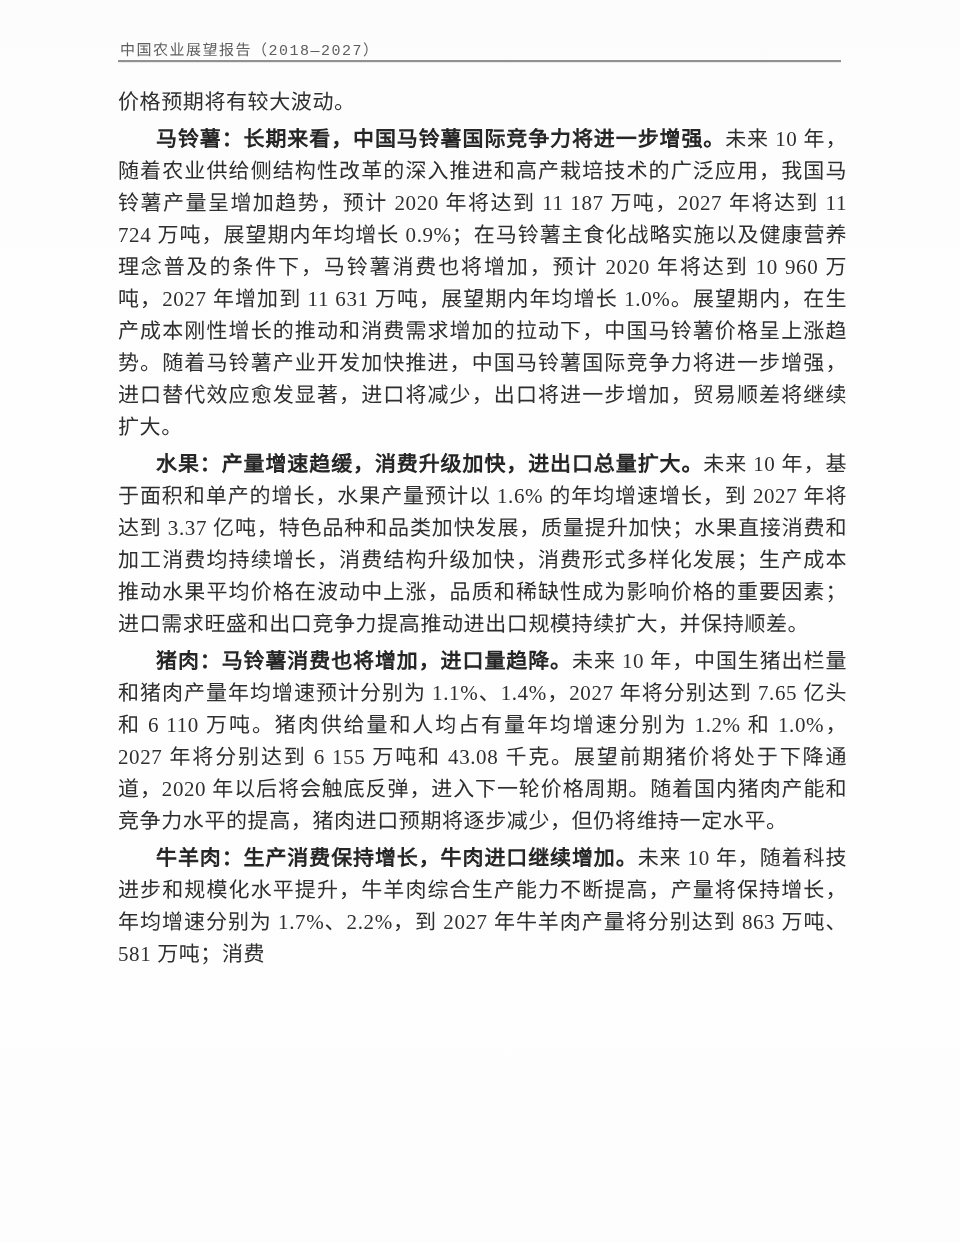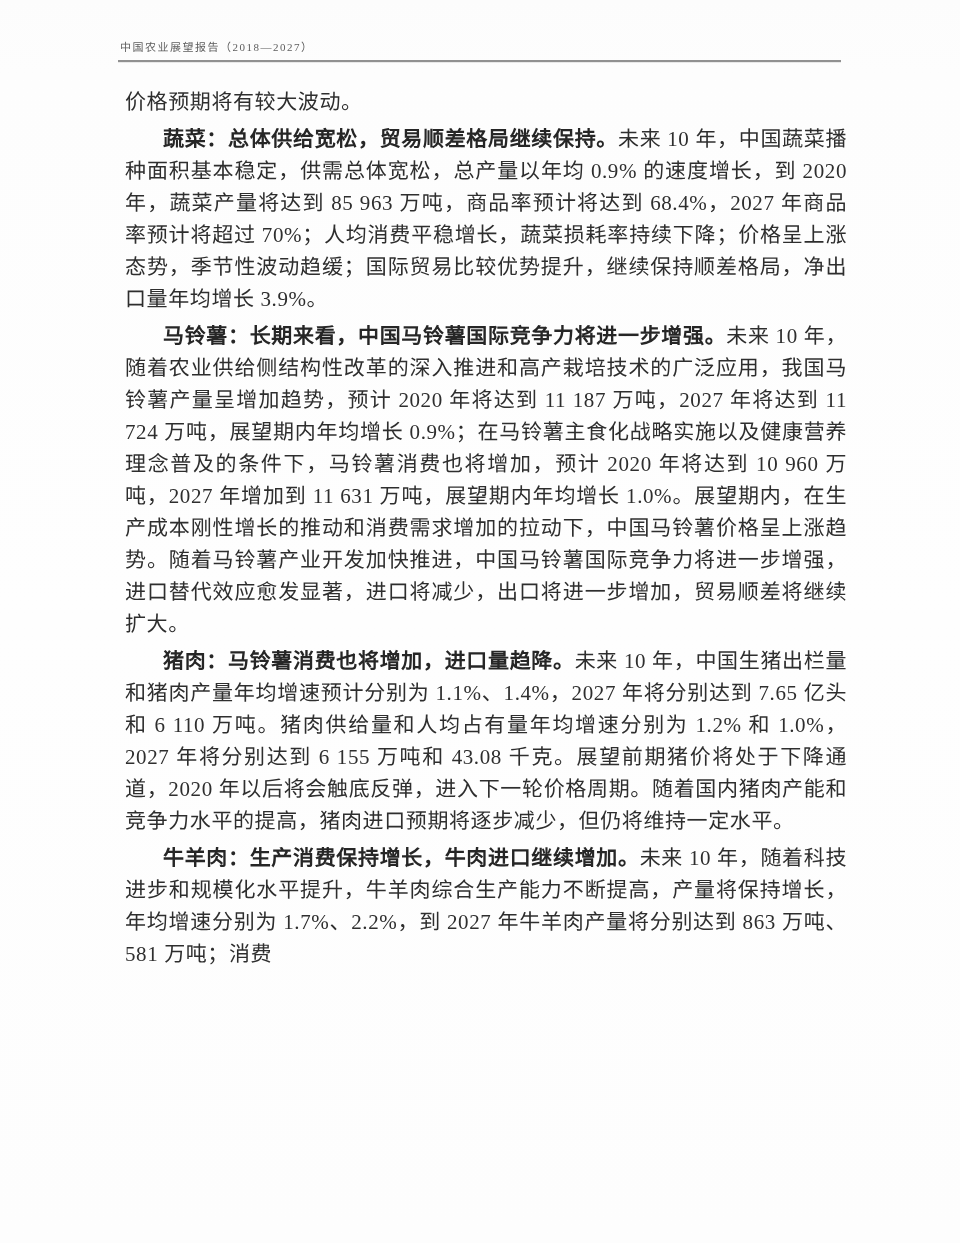--- a/index.html
+++ b/index.html
@@ -16,22 +16,22 @@
   .page {
     position: absolute;
     inset: 0;
     background:
       linear-gradient(180deg, #fcfcfc 0%, #fdfdfd 6%, #fefefe 50%, #fdfdfd 100%);
   }
   .running-title {
     position: absolute;
     left: 120px;
     top: 38px;
-    font-family: Liberation Serif, serif;
-    font-size: 11px;
+    font-family: Liberation Mono, monospace;
+    font-size: 15px;
     letter-spacing: 1.5px;
     color: #5e5e5e;
     white-space: nowrap;
   }
   .header-rule {
     position: absolute;
     left: 118px;
     top: 60px;
     width: 723px;
     height: 2px;
@@ -45,21 +45,21 @@
     width: 729px;
     font-family: "Liberation Serif", "DejaVu Serif", serif;
     font-size: 21px;
     line-height: 32px;
     letter-spacing: 0.6px;
     color: #2e2e2e;
     text-align: justify;
     text-justify: inter-ideograph;
   }
   .content p {
-    margin: 5px 0 0 7px;
+    margin: 5px 0 0 0;
     text-indent: 38px;
   }
   .content p.continuation {
     margin-top: 0;
     text-indent: 0;
   }
   .lead {
     font-family: "Liberation Sans", "DejaVu Sans", sans-serif;
     font-weight: 700;
     color: #262626;
@@ -71,24 +71,24 @@
 <div class="page">
 
   <div class="running-title">中国农业展望报告（2018—2027）</div>
 
   <div class="header-rule"></div>
 
   <div class="content">
 
     <p class="continuation"><span>价格预期将有较大波动。</span></p>
 
-    <p><span class="lead">蔬菜：总体供给宽松，贸易顺差格局继续保持。</span><span>未来 10 年，中国蔬菜播种面积基本稳定，供需总体宽松，总产量以年均 0.9% 的速度增长，到 2020 年，蔬菜产量将达到 85 963 万吨，商品率预计将达到 68.4%，2027 年商品率预计将超过 70%；人均消费平稳增长，蔬菜损耗率持续下降；价格呈上涨态势，季节性波动趋缓；国际贸易比较优势提升，继续保持顺差格局，净出口量年均增长 3.9%。</span></p>
 
     <p><span class="lead">马铃薯：长期来看，中国马铃薯国际竞争力将进一步增强。</span><span>未来 10 年，随着农业供给侧结构性改革的深入推进和高产栽培技术的广泛应用，我国马铃薯产量呈增加趋势，预计 2020 年将达到 11 187 万吨，2027 年将达到 11 724 万吨，展望期内年均增长 0.9%；在马铃薯主食化战略实施以及健康营养理念普及的条件下，马铃薯消费也将增加，预计 2020 年将达到 10 960 万吨，2027 年增加到 11 631 万吨，展望期内年均增长 1.0%。展望期内，在生产成本刚性增长的推动和消费需求增加的拉动下，中国马铃薯价格呈上涨趋势。随着马铃薯产业开发加快推进，中国马铃薯国际竞争力将进一步增强，进口替代效应愈发显著，进口将减少，出口将进一步增加，贸易顺差将继续扩大。</span></p>
 
+    <p><span class="lead">水果：产量增速趋缓，消费升级加快，进出口总量扩大。</span><span>未来 10 年，基于面积和单产的增长，水果产量预计以 1.6% 的年均增速增长，到 2027 年将达到 3.37 亿吨，特色品种和品类加快发展，质量提升加快；水果直接消费和加工消费均持续增长，消费结构升级加快，消费形式多样化发展；生产成本推动水果平均价格在波动中上涨，品质和稀缺性成为影响价格的重要因素；进口需求旺盛和出口竞争力提高推动进出口规模持续扩大，并保持顺差。</span></p>
 
     <p><span class="lead">猪肉：马铃薯消费也将增加，进口量趋降。</span><span>未来 10 年，中国生猪出栏量和猪肉产量年均增速预计分别为 1.1%、1.4%，2027 年将分别达到 7.65 亿头和 6 110 万吨。猪肉供给量和人均占有量年均增速分别为 1.2% 和 1.0%，2027 年将分别达到 6 155 万吨和 43.08 千克。展望前期猪价将处于下降通道，2020 年以后将会触底反弹，进入下一轮价格周期。随着国内猪肉产能和竞争力水平的提高，猪肉进口预期将逐步减少，但仍将维持一定水平。</span></p>
 
 
     <p><span class="lead">牛羊肉：生产消费保持增长，牛肉进口继续增加。</span><span>未来 10 年，随着科技进步和规模化水平提升，牛羊肉综合生产能力不断提高，产量将保持增长，年均增速分别为 1.7%、2.2%，到 2027 年牛羊肉产量将分别达到 863 万吨、581 万吨；消费</span></p>
 
   </div>
 </div>
 
 </body></html>

